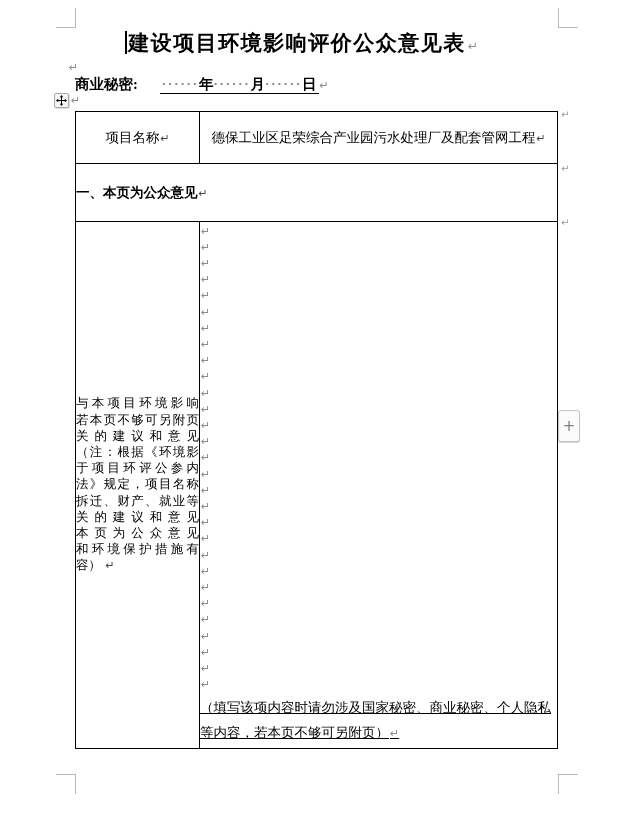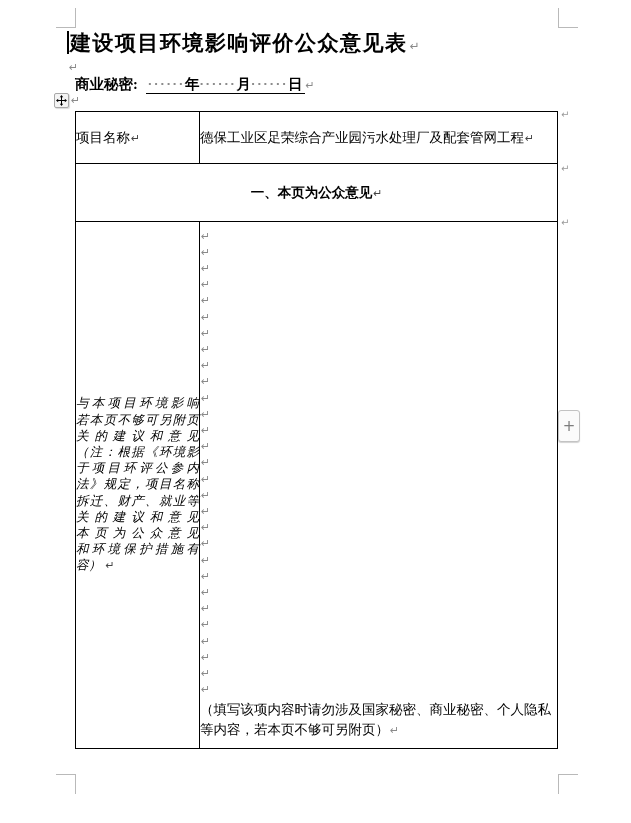--- a/index.html
+++ b/index.html
@@ -7,57 +7,57 @@
     position:relative;width:631px;height:823px;background:#ffffff;overflow:hidden;
     font-family:"Liberation Serif","DejaVu Serif",serif;color:#000;
   }
   
   .crop{position:absolute;width:19px;height:19px;border:0 solid #b9b9b9;}
   .crop.tl{left:56px;top:8px;border-right-width:1px;border-bottom-width:1px;}
   .crop.tr{left:558px;top:8px;border-left-width:1px;border-bottom-width:1px;}
   .crop.bl{left:56px;top:774px;border-right-width:1px;border-top-width:1px;}
   .crop.br{left:558px;top:774px;border-left-width:1px;border-top-width:1px;}
   
-  .title-line{position:absolute;left:67px;top:29px;width:483px;
+  .title-line{position:absolute;left:60px;top:29px;width:483px;text-align:center;
     font-size:21px;font-weight:bold;letter-spacing:1.5px;white-space:nowrap;}
   .caret{display:inline-block;width:2px;height:23px;background:#000;vertical-align:-4px;margin-right:1px;}
   .pm{font-family:"DejaVu Sans",sans-serif;color:#8a8a8a;font-weight:normal;}
   .pm.dark{color:#444;}
   .title-line .pm{font-size:12px;letter-spacing:0;margin-left:2px;}
   
   .p-empty{position:absolute;left:69px;top:61px;font-size:11px;}
   
   .date-line{position:absolute;left:75px;top:75px;font-size:14.5px;font-weight:bold;white-space:nowrap;}
-  .date-blank{border-bottom:1.2px solid #000;padding:0 2px 1px 2px;margin-left:8px;}
+  .date-blank{border-bottom:1.2px solid #000;padding:0 2px 1px 2px;margin-left:22px;}
   .dots{color:#8c8c8c;letter-spacing:2px;font-weight:bold;font-family:"DejaVu Sans",sans-serif;font-size:11px;vertical-align:1px;}
   .date-line .pm{font-size:11px;font-weight:normal;margin-left:1px;}
   
   .move-handle{position:absolute;left:54px;top:93px;width:13px;height:13px;background:#f4f4f4;
     border:1px solid #a8a8a8;border-radius:2px;box-shadow:1px 1px 1px rgba(0,0,0,.15);
     display:flex;align-items:center;justify-content:center;}
   .p-handle{position:absolute;left:71px;top:94px;font-size:11px;}
   
   table.form{position:absolute;left:75px;top:111px;width:483px;border-collapse:collapse;table-layout:fixed;}
   table.form td{border:1.2px solid #000;font-size:13.5px;padding:0;vertical-align:middle;}
   .r1{height:52px;}
   .r2{height:58px;}
   .r3{height:527px;}
   .c1{width:123px;}
-  td.center{}
-  td.section{font-weight:bold;padding-left:5px;text-align:center;}
+  td.center{text-align:center;}
+  td.section{font-weight:bold;padding-left:5px;}
   td .pm{font-size:11px;margin-left:1px;}
   
-  td.opinion-label{padding:0 4px;vertical-align:middle;font-style:italic;}
+  td.opinion-label{padding:0 4px;vertical-align:middle;}
   .jline{font-size:12.5px;line-height:16.2px;white-space:nowrap;
     text-align:justify;text-align-last:justify;}
   .jline.lastline{text-align-last:left;}
   
   td.opinion-cell{vertical-align:top;padding:5px 6px 0 6px;}
   .pmcol .pm{display:block;line-height:16.2px;font-size:11px;}
-  .note{font-size:13.5px;line-height:20px;margin-top:2px;}
+  .note{font-size:13.5px;line-height:25px;margin-top:2px;text-decoration:underline;}
   .note .pm{font-size:11px;}
   
   .rowend{position:absolute;left:561px;font-size:10px;font-family:"DejaVu Sans",sans-serif;color:#9a9a9a;}
   .rowend.m1{top:109px;} .rowend.m2{top:163px;} .rowend.m3{top:217px;}
   
   .plus-btn{position:absolute;left:558px;top:410px;width:20px;height:30px;background:#fbfbfb;
     border:1px solid #c3c3c3;border-radius:3px;box-shadow:0 1px 1px rgba(0,0,0,.18);
     display:flex;align-items:center;justify-content:center;
     color:#7d7d7d;font-size:15px;font-family:"DejaVu Sans",sans-serif;cursor:pointer;}
 </style>

